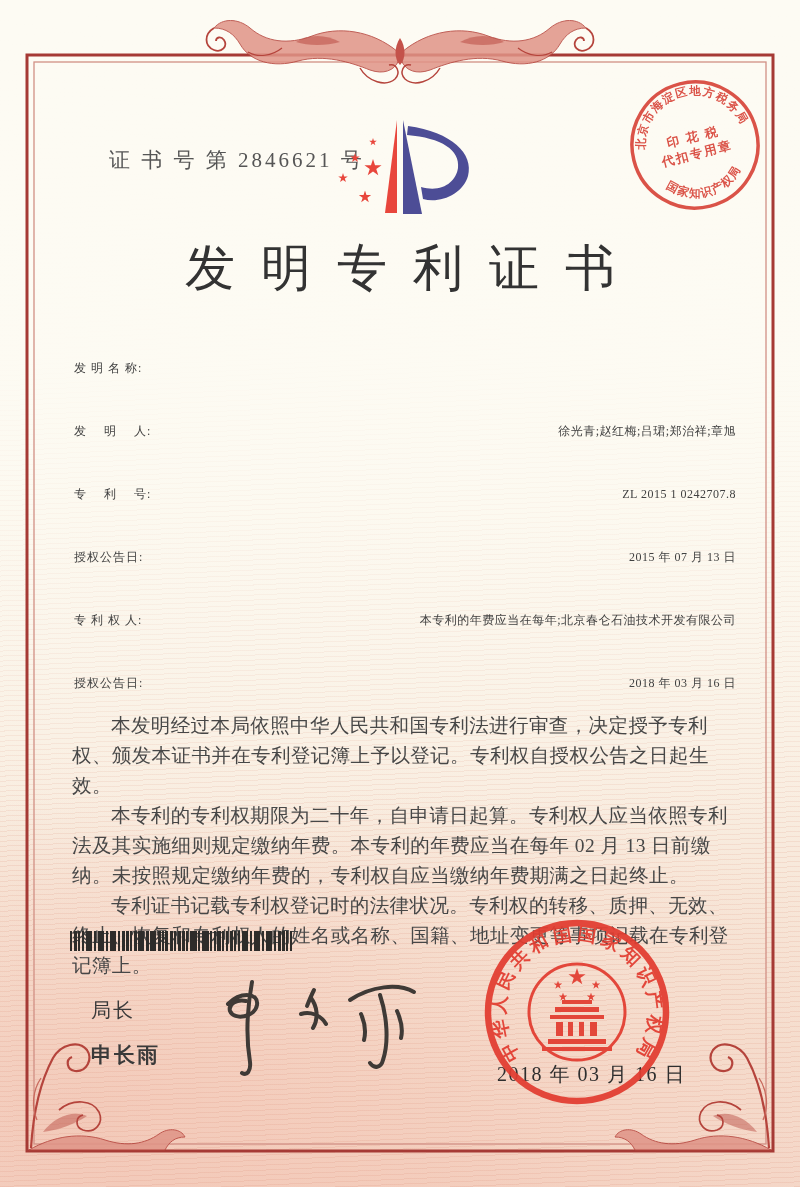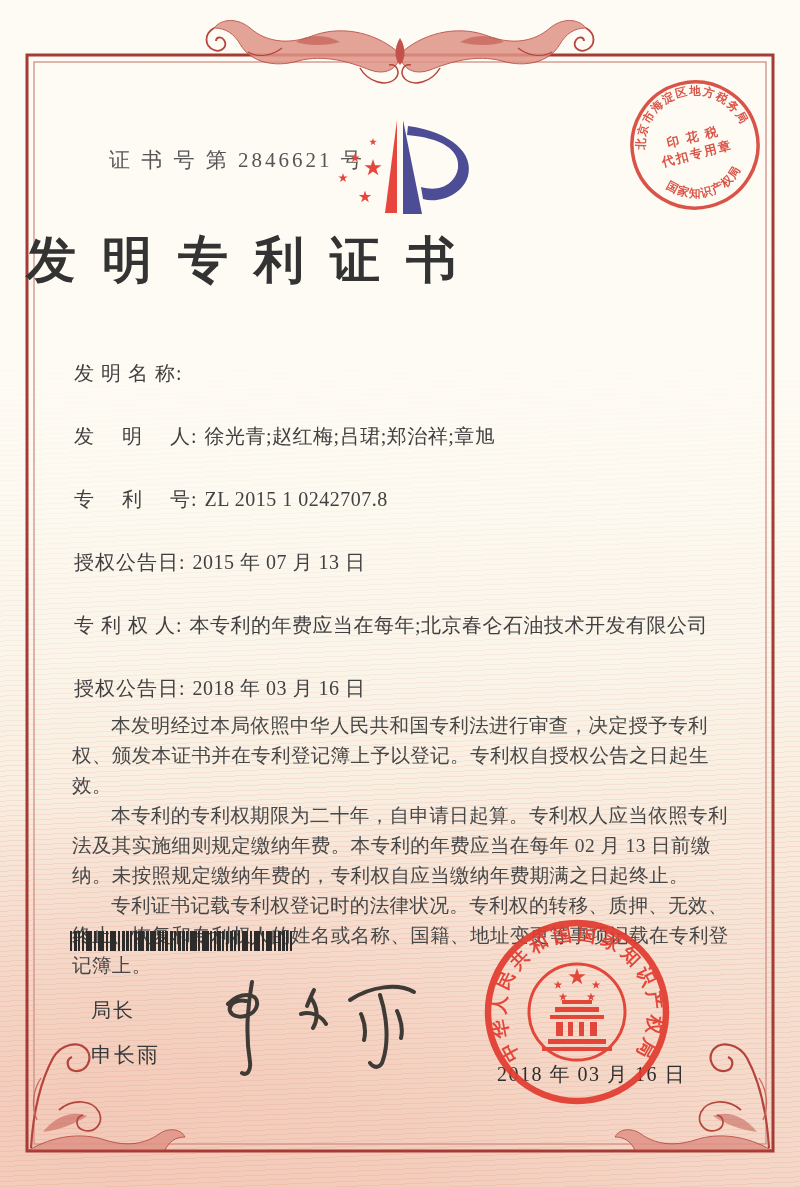--- a/index.html
+++ b/index.html
@@ -11,35 +11,35 @@
       radial-gradient(ellipse 90% 40% at 10% 95%, rgba(240,185,168,.5), rgba(240,185,168,0) 70%),
       linear-gradient(180deg,#fdfbf3 0%,#fbf7ec 38%,#f9eee1 62%,#f6e2d3 88%,#f5ddcf 100%);
   }
   .guilloche{position:absolute;inset:0;pointer-events:none;
     background:repeating-linear-gradient(177.5deg, rgba(214,124,100,.14) 0 1px, rgba(214,124,100,0) 1px 5px);}
   .fadeTop{position:absolute;inset:0;pointer-events:none;
     background:linear-gradient(180deg,#fdfbf3 0%, rgba(253,251,243,.96) 30%, rgba(253,251,243,0) 72%);}
   svg{display:block;}
   .abs{position:absolute;}
   .certno{left:76px;top:121px;font-size:21px;letter-spacing:3px;color:#555;white-space:pre;}
-  .title{left:0;top:227px;width:100%;font-size:50px;font-weight:700;
+  .title{left:0;top:235px;width:100%;text-align:center;font-size:50px;font-weight:400;
          letter-spacing:.52em;padding-left:.52em;box-sizing:border-box;color:#333;}
   .fields{left:74px;top:360px;width:662px;}
-  .frow{display:flex;align-items:baseline;height:24px;margin-bottom:39px;font-size:20px;}
+  .frow{display:flex;align-items:baseline;height:24px;margin-bottom:39px;font-size:12px;justify-content:space-between;}
   .flabel{white-space:pre;color:#3f3f3f;letter-spacing:1px;}
   .fvalue{padding-left:7px;color:#414141;letter-spacing:.5px;}
   .paras{left:72px;top:711px;width:662px;font-size:19.5px;line-height:30px;color:#474747;}
   .paras p{margin:0;text-indent:2em;letter-spacing:.4px;}
   .barcode{left:70px;top:931px;width:222px;height:20px;
     background:
       repeating-linear-gradient(90deg,#2e2c2a 0 2px,transparent 2px 4px),
       repeating-linear-gradient(90deg,#2e2c2a 0 1px,transparent 1px 6px),
       repeating-linear-gradient(90deg,transparent 0 4px,#2e2c2a 4px 7px,transparent 7px 13px);}
   .signer{left:91px;top:997px;font-size:20px;color:#3a3a3a;letter-spacing:2px;}
-  .signer .name{margin-top:17px;font-size:21px;}
+  .signer .name{margin-top:17px;font-size:21px;font-weight:bold;}
   .sealdate{left:497px;top:1061px;font-size:20px;letter-spacing:1.5px;color:#2e2e2e;white-space:pre;}
   .sig{left:190px;top:968px;}
   .seal{left:462px;top:897px;opacity:.93;}
   .stamp{left:627px;top:77px;opacity:.92;}
   .sealring{font-size:18.5px;letter-spacing:4.5px;fill:#e23c30;font-weight:600;}
   .stamptxt{font-size:11.5px;letter-spacing:1.5px;fill:#d8453a;font-weight:600;}
   .stampctr{font-size:12.5px;letter-spacing:2px;fill:#d8453a;font-weight:600;text-anchor:middle;}
 </style>
 </head>
 <body>

